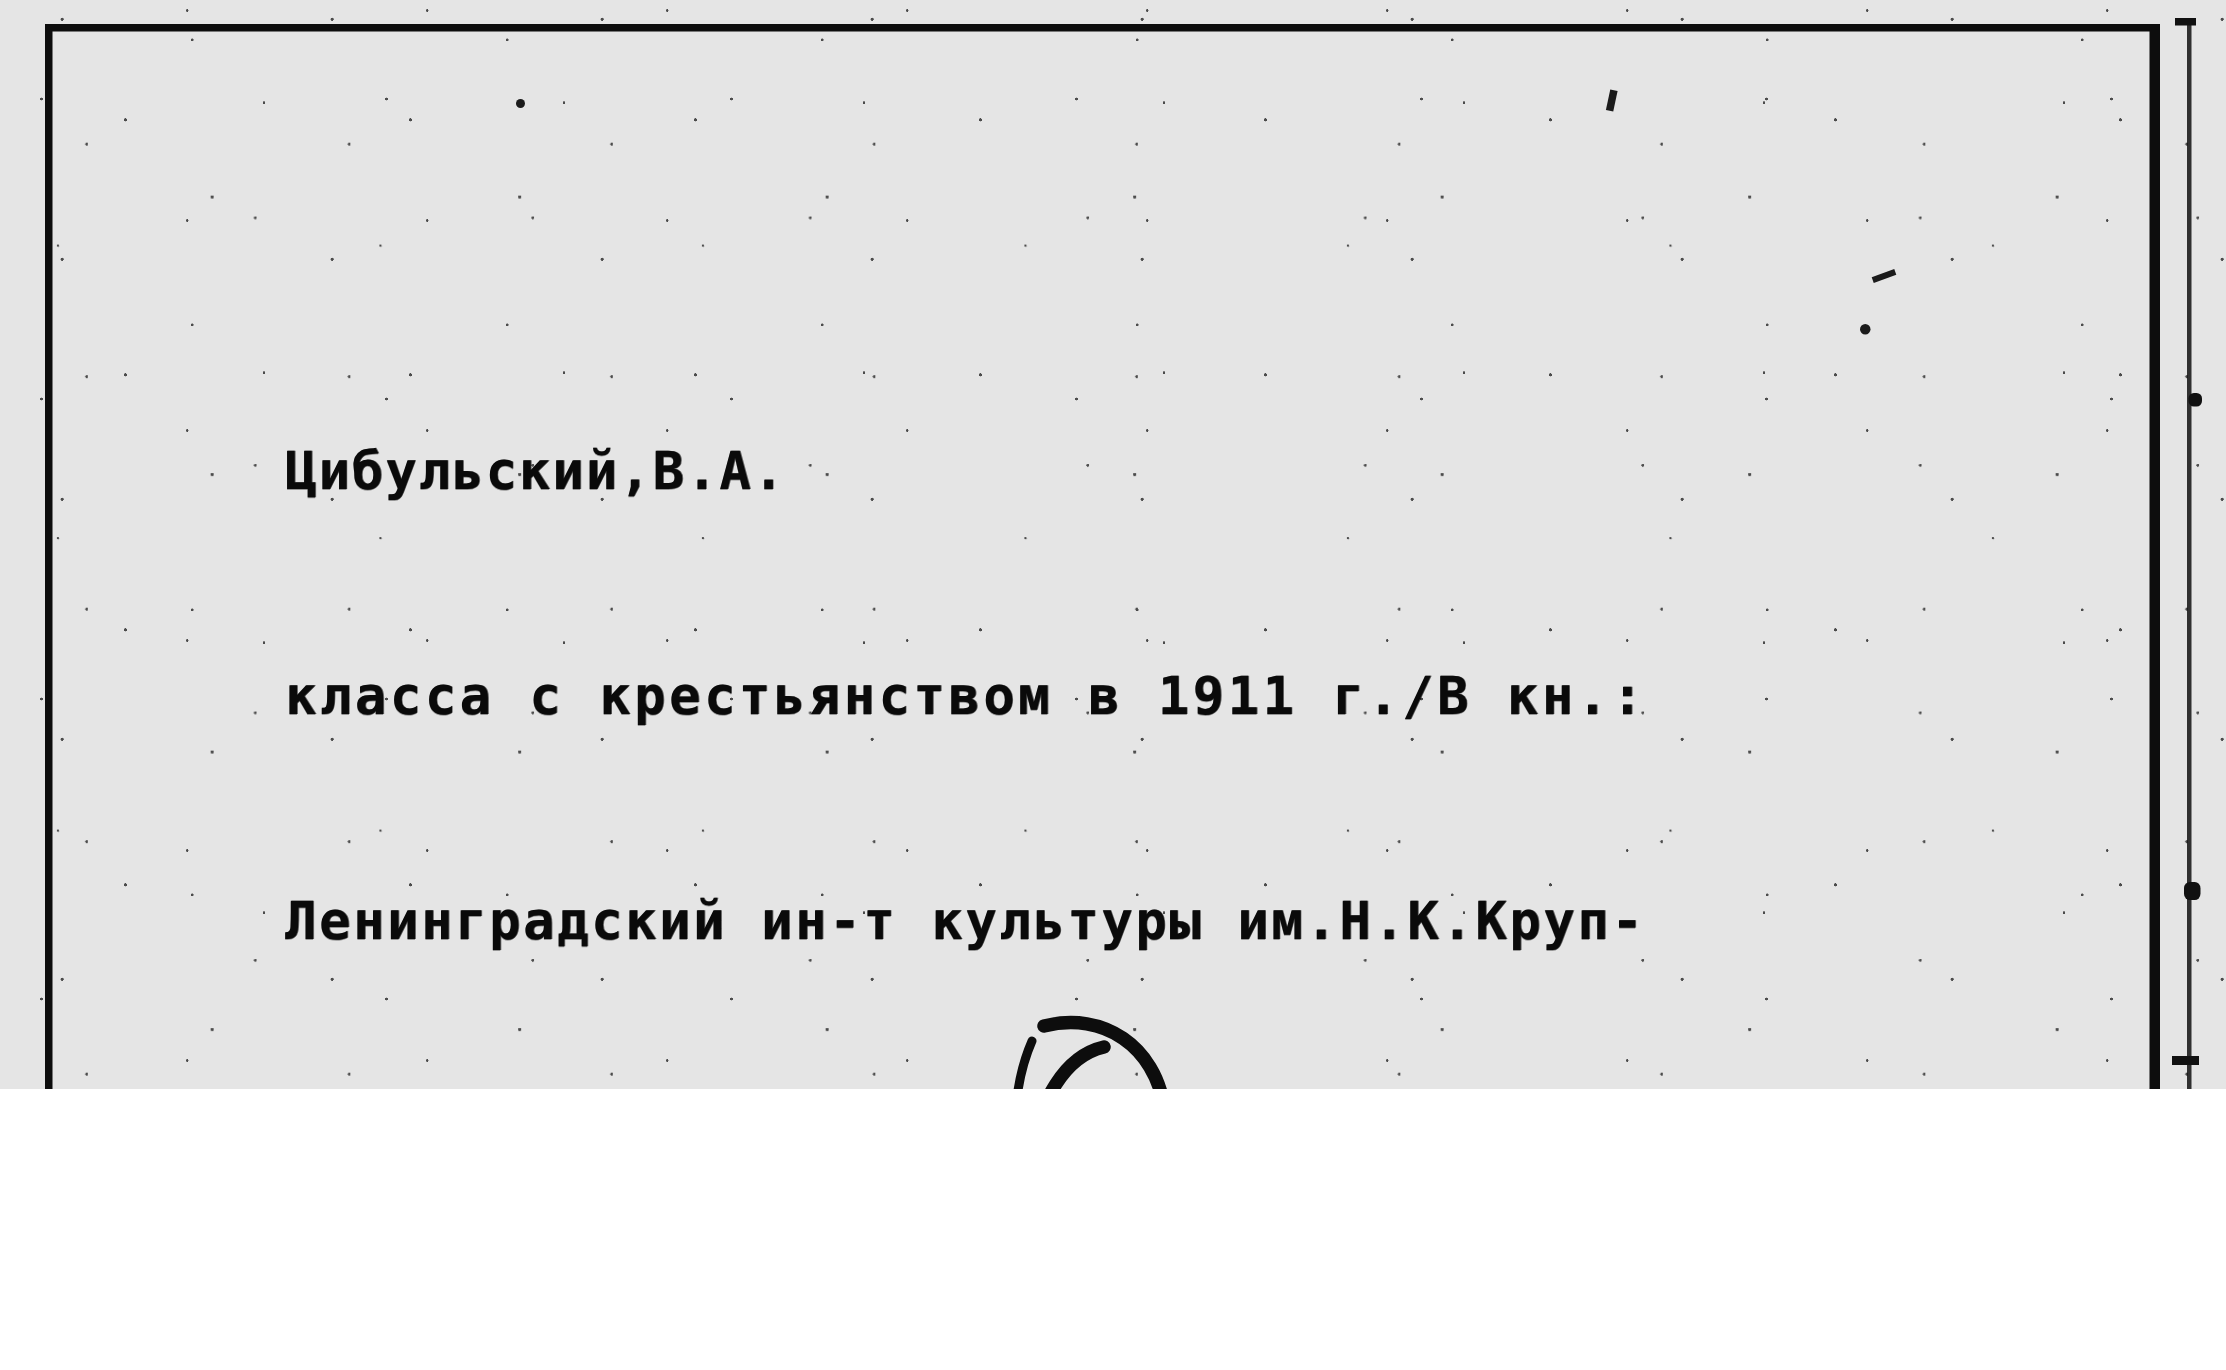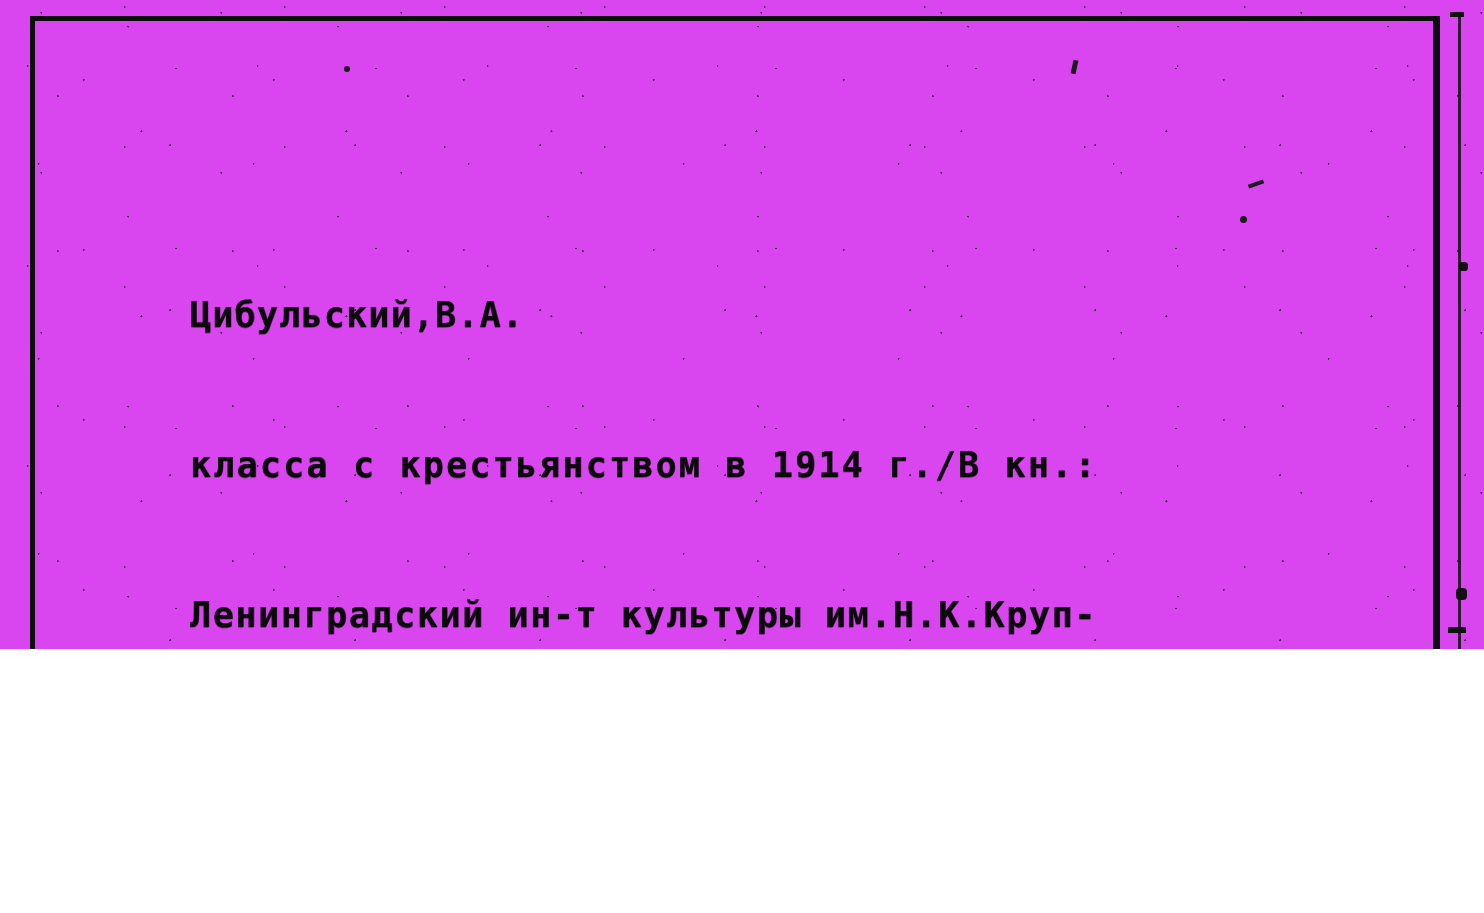--- a/index.html
+++ b/index.html
@@ -3,22 +3,22 @@
 <meta charset="utf-8">
 <style>
   html, body {
     margin: 0;
     padding: 0;
     background: #ffffff;
   }
   #card {
     position: relative;
     width: 1484px;
-    height: 649px;
-    background: #d946ef;
+    height: 726px;
+    background: #e5e5e5;
     overflow: hidden;
     font-family: "DejaVu Sans Mono", monospace;
   }
 
   
   .noise {
     position: absolute;
     inset: 0;
     pointer-events: none;
     opacity: 0.75;
@@ -193,21 +193,21 @@
 
   <div class="mark-a"></div>
   <div class="mark-b"></div>
   <div class="mark-c"></div>
   <div class="mark-d"></div>
   <div class="mark-e"></div>
   <div class="mark-f"></div>
 
   <div class="record">
     <span class="line line-author">Цибульский,В.А.</span>
-    <span class="line line-2">класса с крестьянством в 1914 г./В кн.:</span>
+    <span class="line line-2">класса с крестьянством в 1911 г./В кн.:</span>
     <span class="line line-3">Ленинградский ин-т культуры им.Н.К.Круп-</span>
     <span class="line line-4">ской. Труды.Т.17.   Л.,1967,с.321-328/.</span>
   </div>
 
   <div class="callnumber">Г912-32.2</div>
 
   <div class="ink-loop">
     <svg width="130" height="170" viewBox="0 0 130 170" fill="none" xmlns="http://www.w3.org/2000/svg">
       <path d="M22 18 C8 50, 6 100, 20 140 C26 158, 36 164, 46 160" stroke="#0d0d0d" stroke-width="6" stroke-linecap="round" fill="none"></path>
       <path d="M30 8 C70 -2, 104 22, 110 62 C116 102, 96 144, 62 152 C34 158, 18 130, 22 96 C26 58, 44 28, 70 22" stroke="#0d0d0d" stroke-width="9" stroke-linecap="round" fill="none"></path>

